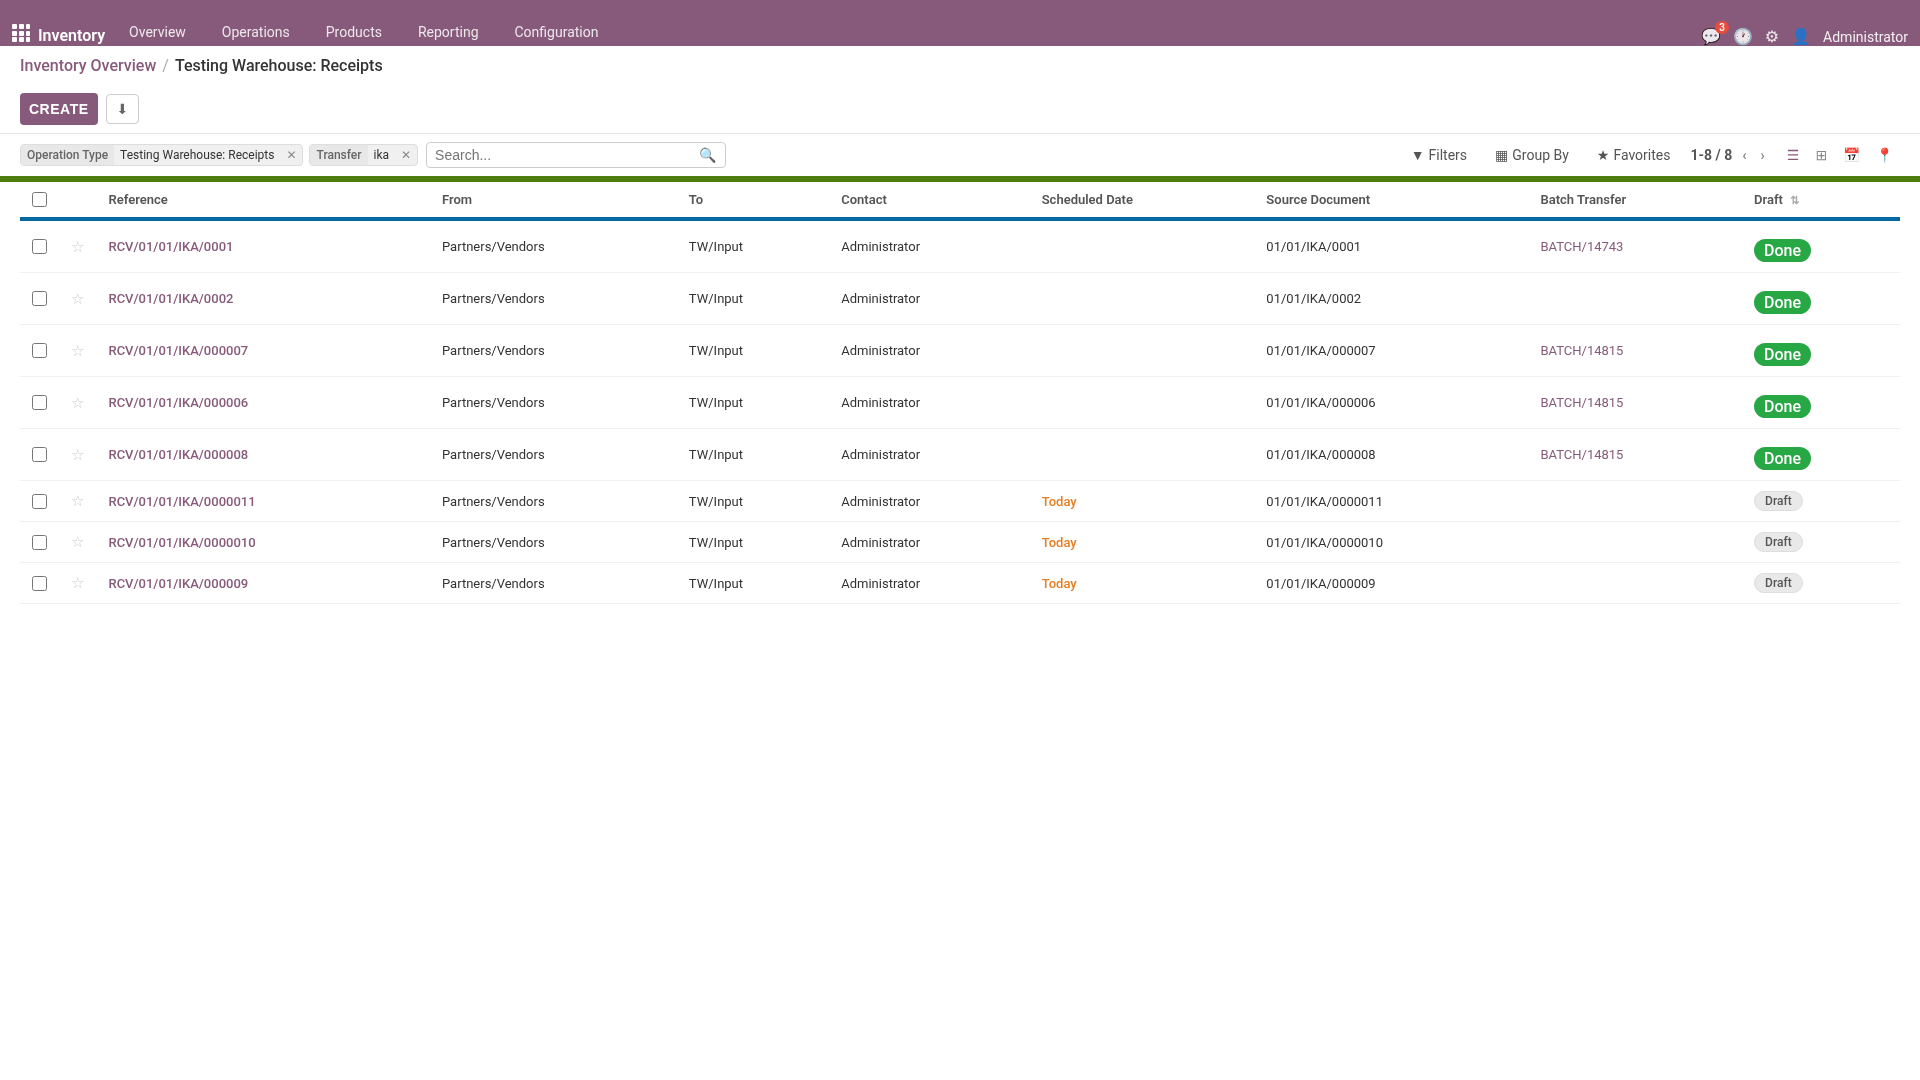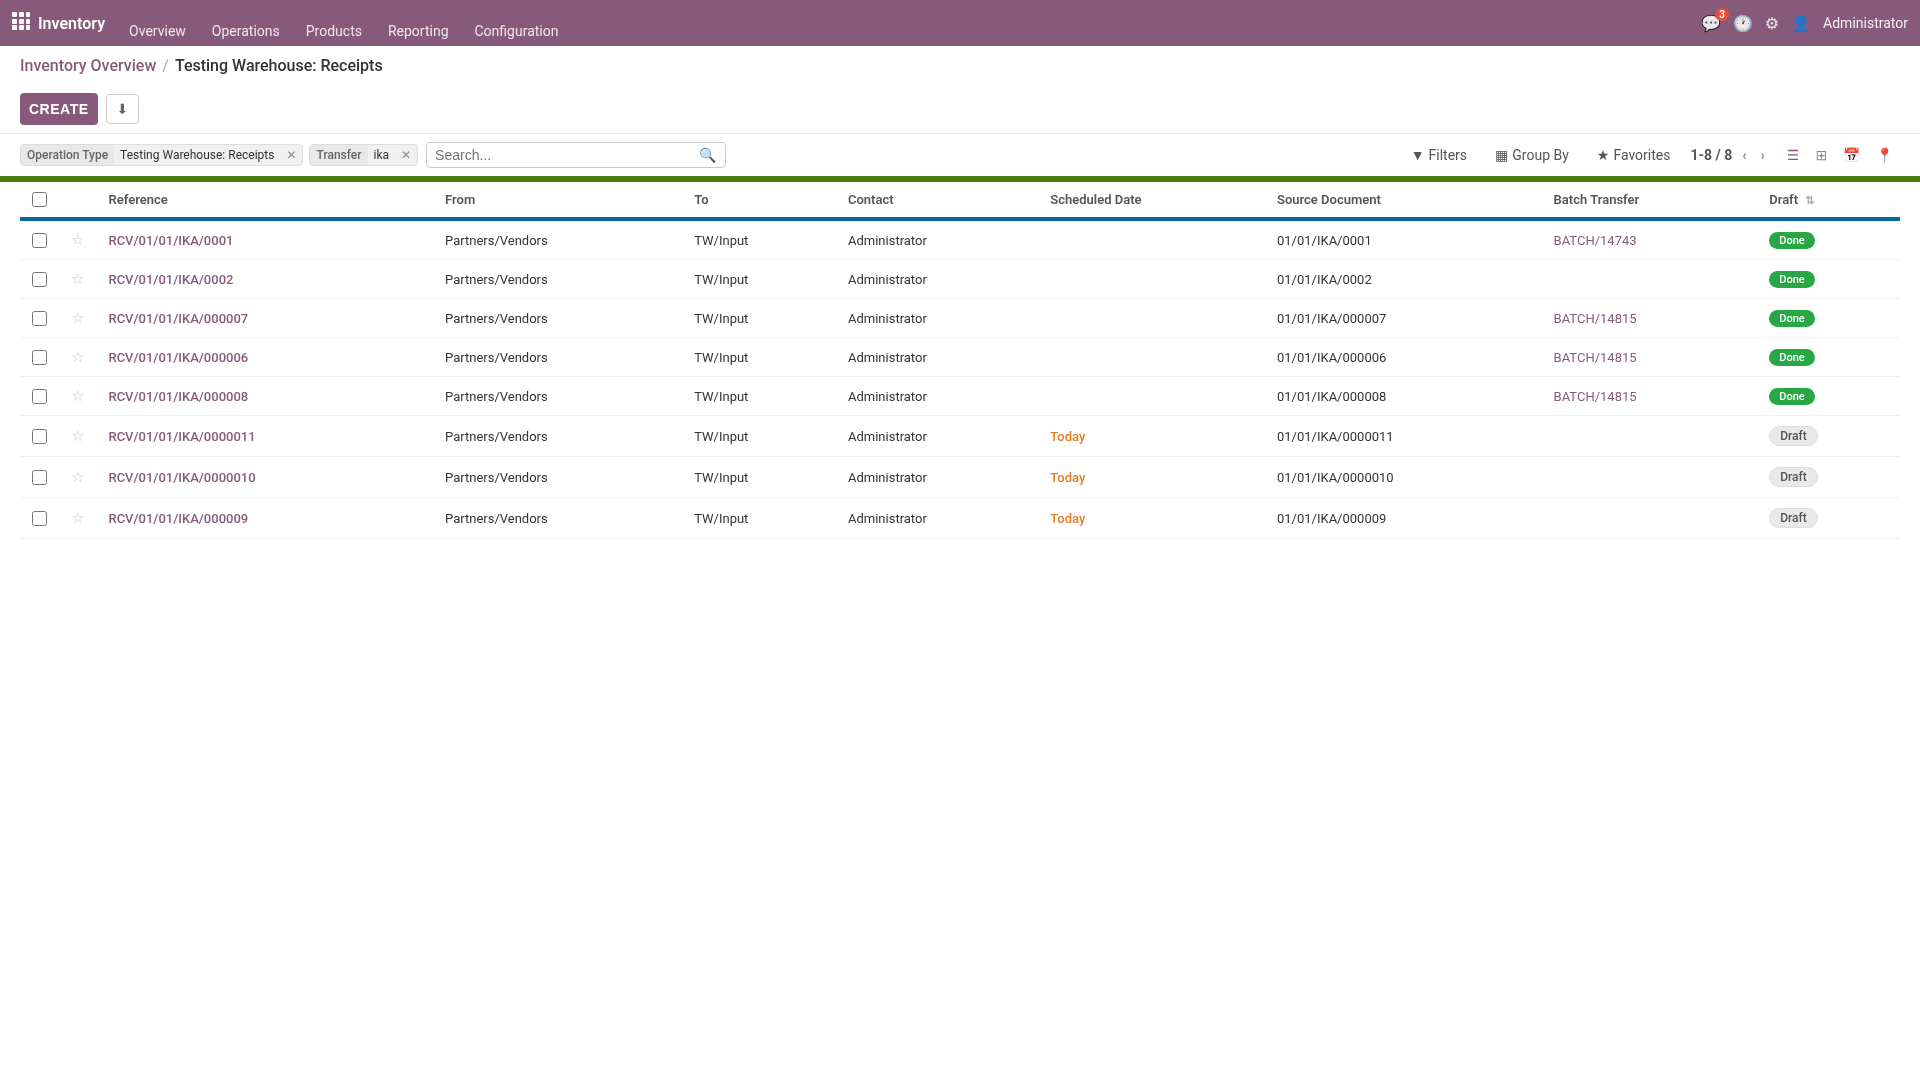--- a/index.html
+++ b/index.html
@@ -1,24 +1,24 @@
 <!DOCTYPE html>
 <html><head>
   <meta charset="utf-8">
   <style>
     * { box-sizing: border-box; margin: 0; padding: 0; }
     body { font-family: -apple-system, BlinkMacSystemFont, 'Segoe UI', Roboto, sans-serif; font-size: 14px; color: #333; background: #fff; }
 
     
     .topnav {
-      display: flex; align-items: center; background: #875a7b; color: #fff;
+      display: flex; align-items: flex-end; background: #875a7b; color: #fff;
       height: 46px; padding: 0 12px; gap: 4px;
     }
     .topnav-logo { display: flex; align-items: center; gap: 8px; font-size: 16px; font-weight: 600; color: #fff; margin-right: 8px; cursor: pointer; }
-    .topnav-menu { display: flex; align-items: center; gap: 2px; flex: 1; margin-top: 16px; }
+    .topnav-menu { display: flex; align-items: center; gap: 12px; flex: 1; margin-top: 16px; }
     .topnav-item { color: rgba(255,255,255,0.85); padding: 6px 12px; border-radius: 4px; cursor: pointer; font-size: 14px; white-space: nowrap; }
     .topnav-right { display: flex; align-items: center; gap: 12px; }
     .topnav-icon { color: rgba(255,255,255,0.85); cursor: pointer; font-size: 16px; position: relative; }
     .topnav-badge { position: absolute; top: -6px; right: -8px; background: #e74c3c; color: #fff; border-radius: 10px; font-size: 10px; padding: 1px 4px; font-weight: 600; }
     .topnav-user { color: rgba(255,255,255,0.9); font-size: 14px; cursor: pointer; display: flex; align-items: center; gap: 4px; }
 
     
     .subheader { padding: 10px 20px 0 20px; background: #fff; }
     .breadcrumb { display: flex; align-items: center; gap: 6px; font-size: 16px; color: #666; margin-bottom: 10px; }
     .breadcrumb-link { color: #875a7b; cursor: pointer; font-weight: 500; }
@@ -61,21 +61,21 @@
     .checkbox-cell { display: flex; align-items: center; justify-content: center; }
     input[type="checkbox"] { width: 15px; height: 15px; cursor: pointer; accent-color: #875a7b; }
     .star-icon { color: #ccc; cursor: pointer; font-size: 15px; }
 
     .ref-link { color: #875a7b; cursor: pointer; font-weight: 500; }
 
     .batch-link { color: #875a7b; cursor: pointer; }
 
     .today-text { color: #e67e22; font-weight: 500; }
 
-    .badge-done { background: #28a745; color: #fff; padding: 2px 10px; border-radius: 12px; font-size: 11px; font-weight: 500; display: inline-block; }
+    .badge-done { background: #28a745; color: #fff; padding: 2px 10px; border-radius: 12px; font-size: 16px; font-weight: 500; display: inline-block; margin-top: 8px; }
     .badge-draft { background: #e9e9e9; color: #555; padding: 2px 10px; border-radius: 12px; font-size: 12px; font-weight: 500; display: inline-block; border: 1px solid #ddd; }
 
     .sort-icon { margin-left: 4px; color: #aaa; font-size: 11px; }
   </style>
 </head>
 <body>
 
 <nav class="topnav">
   <div class="topnav-logo">
     <span>

